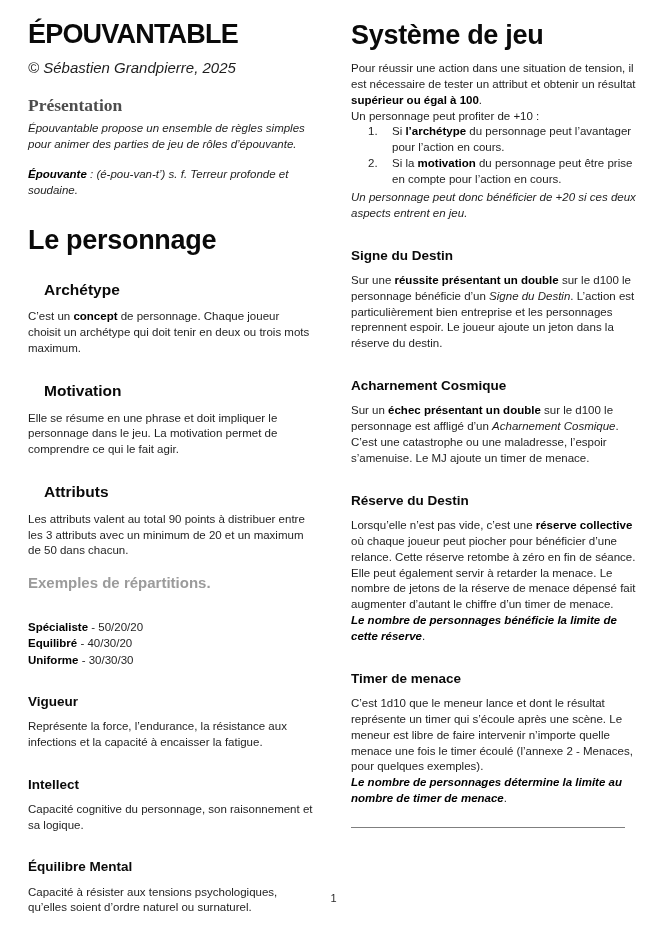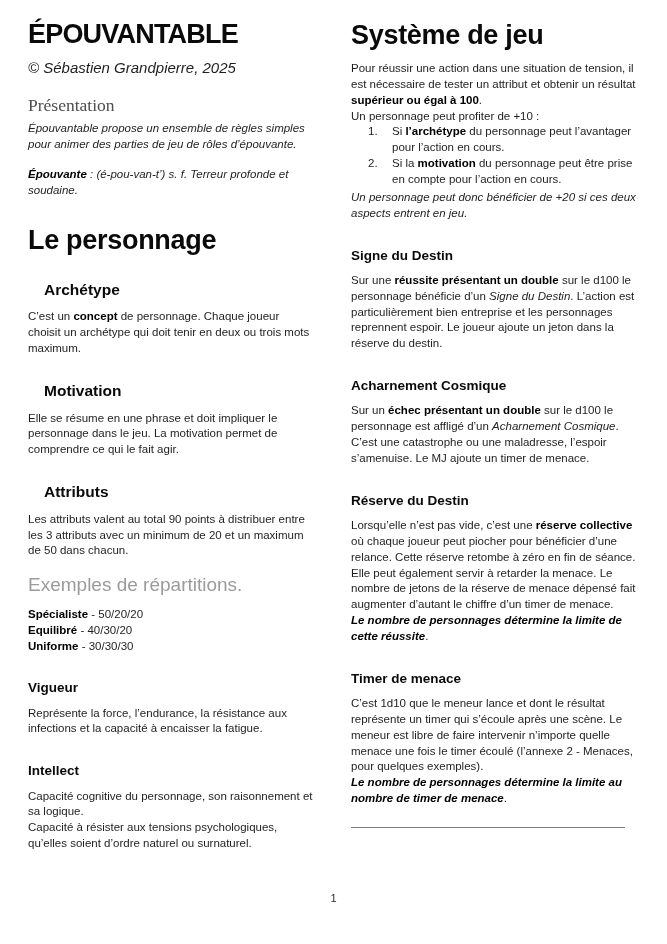--- a/index.html
+++ b/index.html
@@ -13,26 +13,26 @@
   .columns{display:flex;gap:38px;padding:8px 27px 0 28px;}
   .col{width:285px;font-size:11.5px;line-height:1.38;}
 
   h1,h2,h3,h4{margin:0;color:#0a0a0a;}
   .doc-title{
     font-size:27px;font-weight:800;letter-spacing:-0.8px;
     margin:12px 0 9px;line-height:1.05;
   }
   .meta{font-style:italic;font-size:15px;line-height:1.4;color:#1e1e1e;}
   .serif-h{
-    font-family:"Liberation Serif",serif;font-weight:400;
+    font-family:"Liberation Serif",serif;font-weight:700;
     font-size:17.5px;color:#4d4d4d;margin:17px 0 5px;line-height:1.2;
   }
   .gray-h{
-    font-size:19px;color:#9b9b9b;font-weight:400;
-    margin:15px 0 9px;line-height:1.2;
+    font-size:15px;color:#9b9b9b;font-weight:700;
+    margin:15px 0 27px;line-height:1.2;
   }
   .h2{font-size:27px;font-weight:800;letter-spacing:-0.3px;margin:26px 0 0;line-height:1.15;}
   .h3{font-size:15.5px;font-weight:800;margin:25px 16px 10px;line-height:1.2;}
   .h4{font-size:13.5px;font-weight:700;margin:26px 0 9px;line-height:1.2;}
 
   p{margin:0;}
   .para{margin:0 0 0 0;}
   .gap-md{margin-top:14px;}
   .italic{font-style:italic;}
   b{color:#000;}
@@ -84,20 +84,21 @@
       <div class="ex-line"><b>Spécialiste</b><span> - 50/20/20</span></div>
       <div class="ex-line"><b>Equilibré</b><span> - 40/30/20</span></div>
       <div class="ex-line"><b>Uniforme</b><span> - 30/30/30</span></div>
 
       <h4 class="h4">Vigueur</h4>
       <p class="para">Représente la force, l’endurance, la résistance aux infections et la capacité à encaisser la fatigue.</p>
 
       <h4 class="h4">Intellect</h4>
       <p class="para">Capacité cognitive du personnage, son raisonnement et sa logique.</p>
 
+      <h4 class="h4">Équilibre Mental</h4>
       <p class="para">Capacité à résister aux tensions psychologiques, qu’elles soient d’ordre naturel ou surnaturel.</p>
     </div>
 
     <div class="col">
       <h2 class="h2" style="margin-top:12px;">Système de jeu</h2>
 
       <p class="para" style="margin-top:10px;"><span>Pour réussir une action dans une situation de tension, il est nécessaire de tester un attribut et obtenir un résultat </span><b>supérieur ou égal à 100</b><span>.</span></p>
       <p class="para">Un personnage peut profiter de +10 :</p>
 
       <ol class="olist">
@@ -115,21 +116,21 @@
 
       <h4 class="h4">Signe du Destin</h4>
       <p class="para"><span>Sur une </span><b>réussite présentant un double</b><span> sur le d100 le personnage bénéficie d’un </span><span class="ital-term">Signe du Destin</span><span>. L’action est particulièrement bien entreprise et les personnages reprennent espoir. Le joueur ajoute un jeton dans la réserve du destin.</span></p>
 
       <h4 class="h4">Acharnement Cosmique</h4>
       <p class="para"><span>Sur un </span><b>échec présentant un double</b><span> sur le d100 le personnage est affligé d’un </span><span class="ital-term">Acharnement Cosmique</span><span>. C’est une catastrophe ou une maladresse, l’espoir s’amenuise. Le MJ ajoute un timer de menace.</span></p>
 
       <h4 class="h4">Réserve du Destin</h4>
       <p class="para"><span>Lorsqu’elle n’est pas vide, c’est une </span><b>réserve collective</b><span> où chaque joueur peut piocher pour bénéficier d’une relance. Cette réserve retombe à zéro en fin de séance.</span></p>
       <p class="para">Elle peut également servir à retarder la menace. Le nombre de jetons de la réserve de menace dépensé fait augmenter d’autant le chiffre d’un timer de menace.</p>
-      <p class="para"><span class="bi">Le nombre de personnages détermine la limite de cette réussite</span><span>.</span></p>
+      <p class="para"><span class="bi">Le nombre de personnages bénéficie la limite de cette réserve</span><span>.</span></p>
 
       <h4 class="h4">Timer de menace</h4>
       <p class="para">C’est 1d10 que le meneur lance et dont le résultat représente un timer qui s’écoule après une scène. Le meneur est libre de faire intervenir n’importe quelle menace une fois le timer écoulé (l’annexe 2 - Menaces, pour quelques exemples).</p>
       <p class="para"><span class="bi">Le nombre de personnages détermine la limite au nombre de timer de menace</span><span>.</span></p>
 
       <hr class="divider">
     </div>
   </div>
 
   <div class="footer">1</div>

